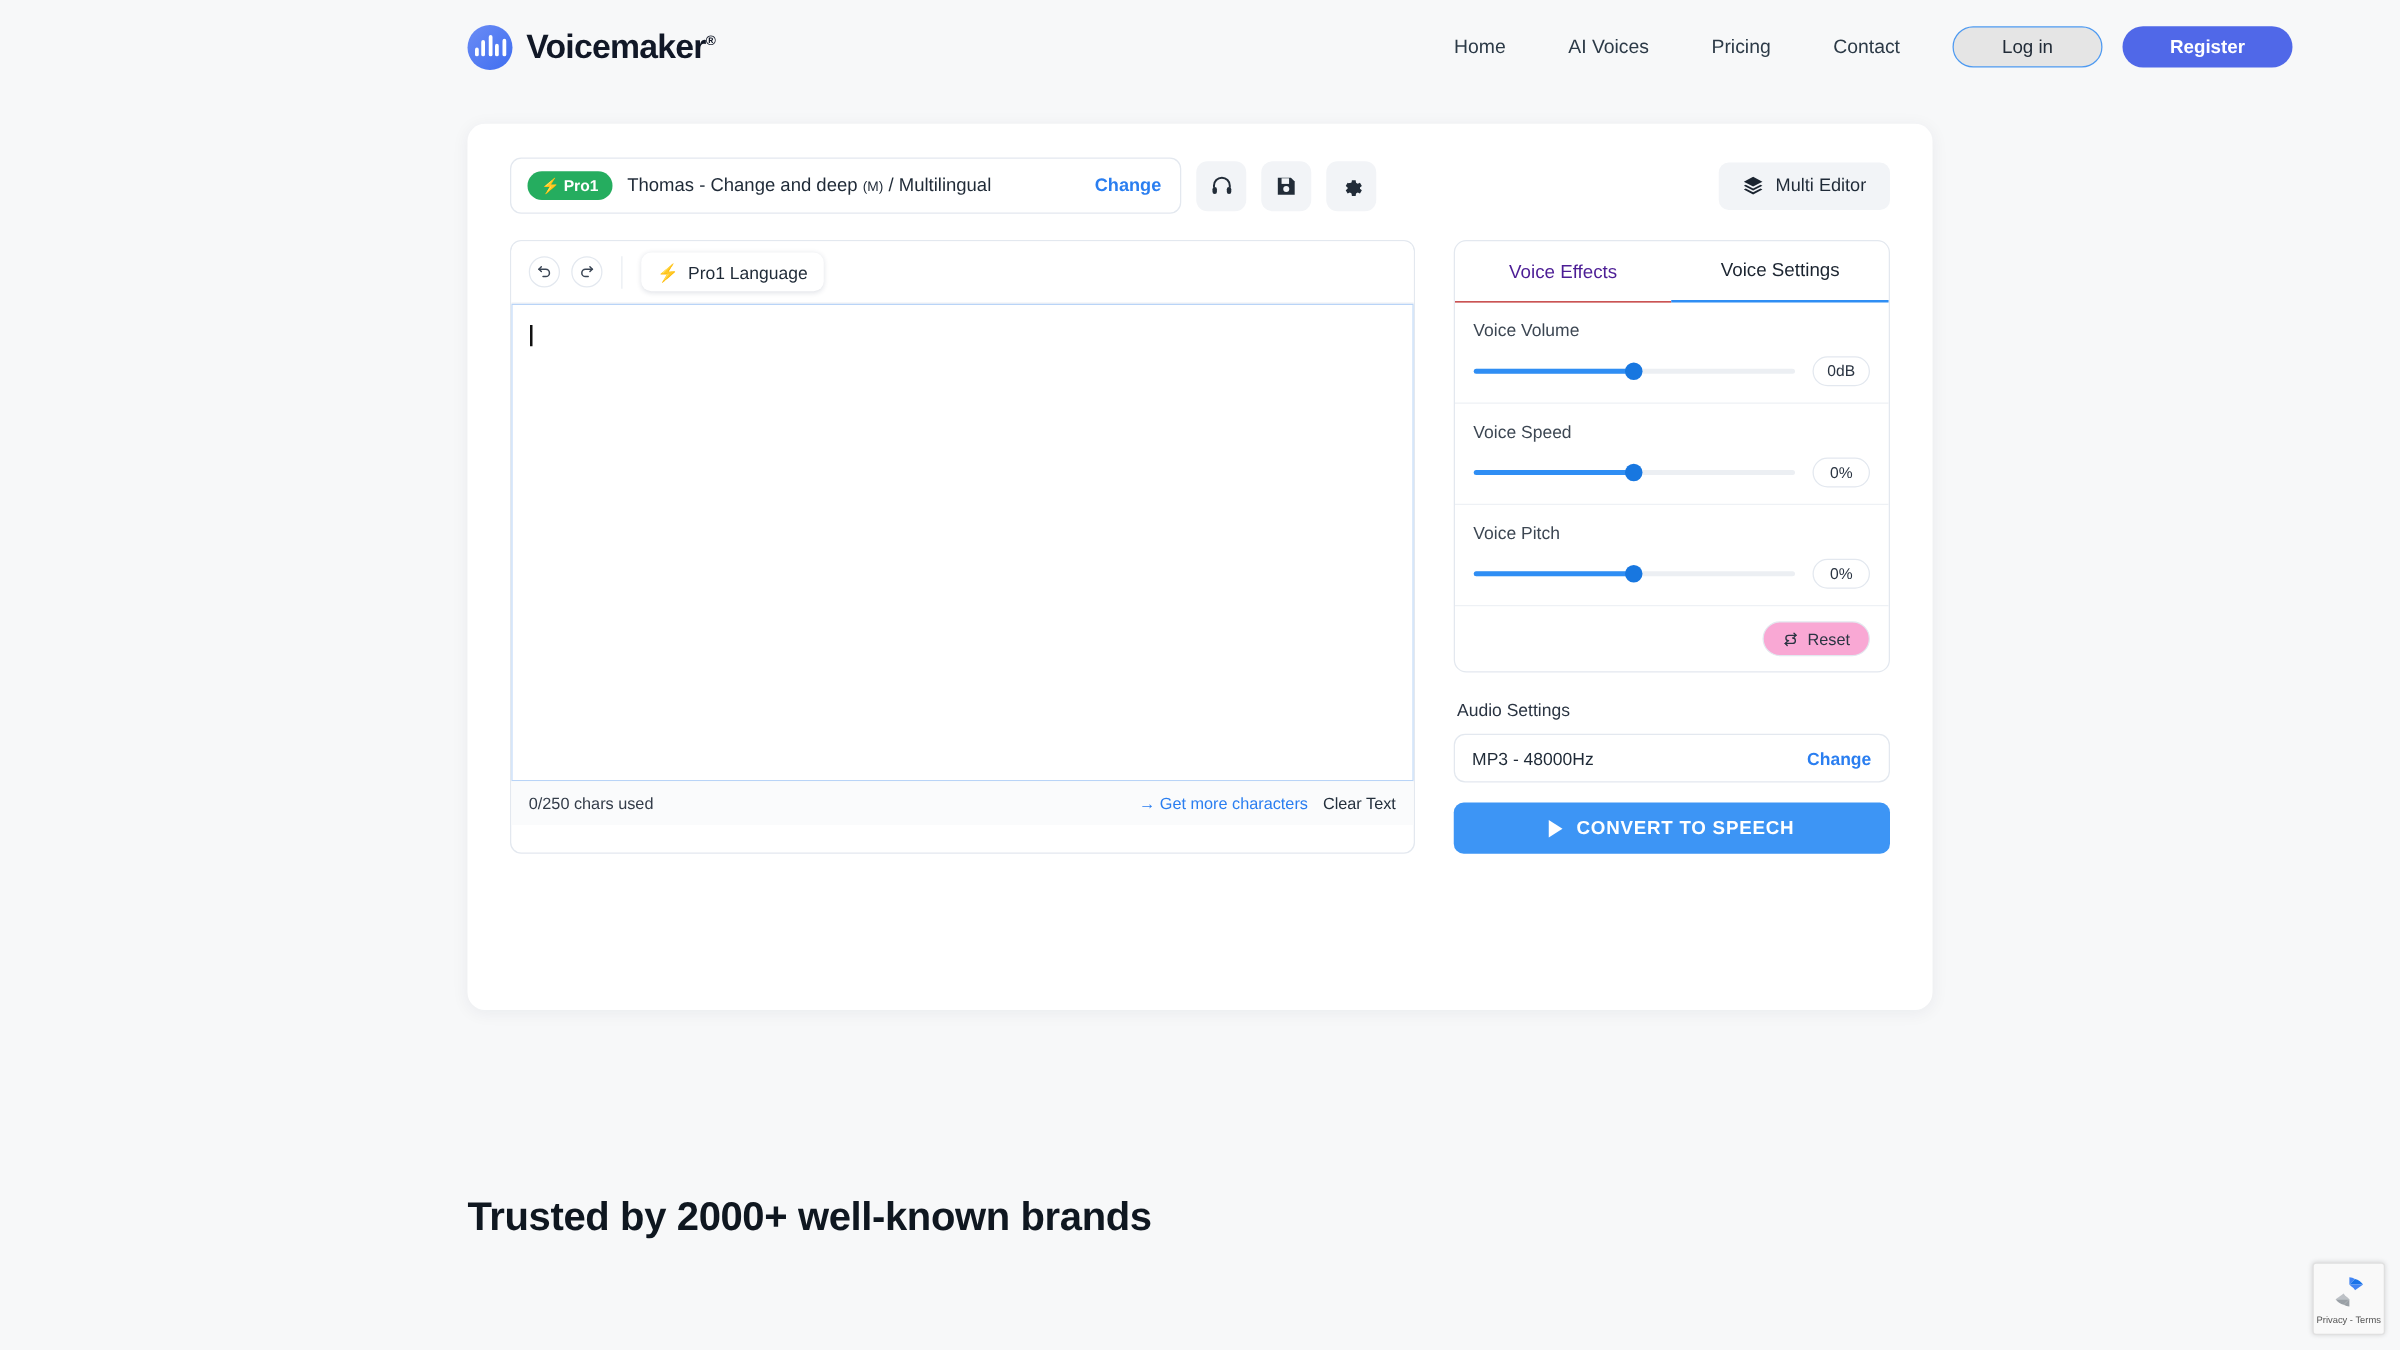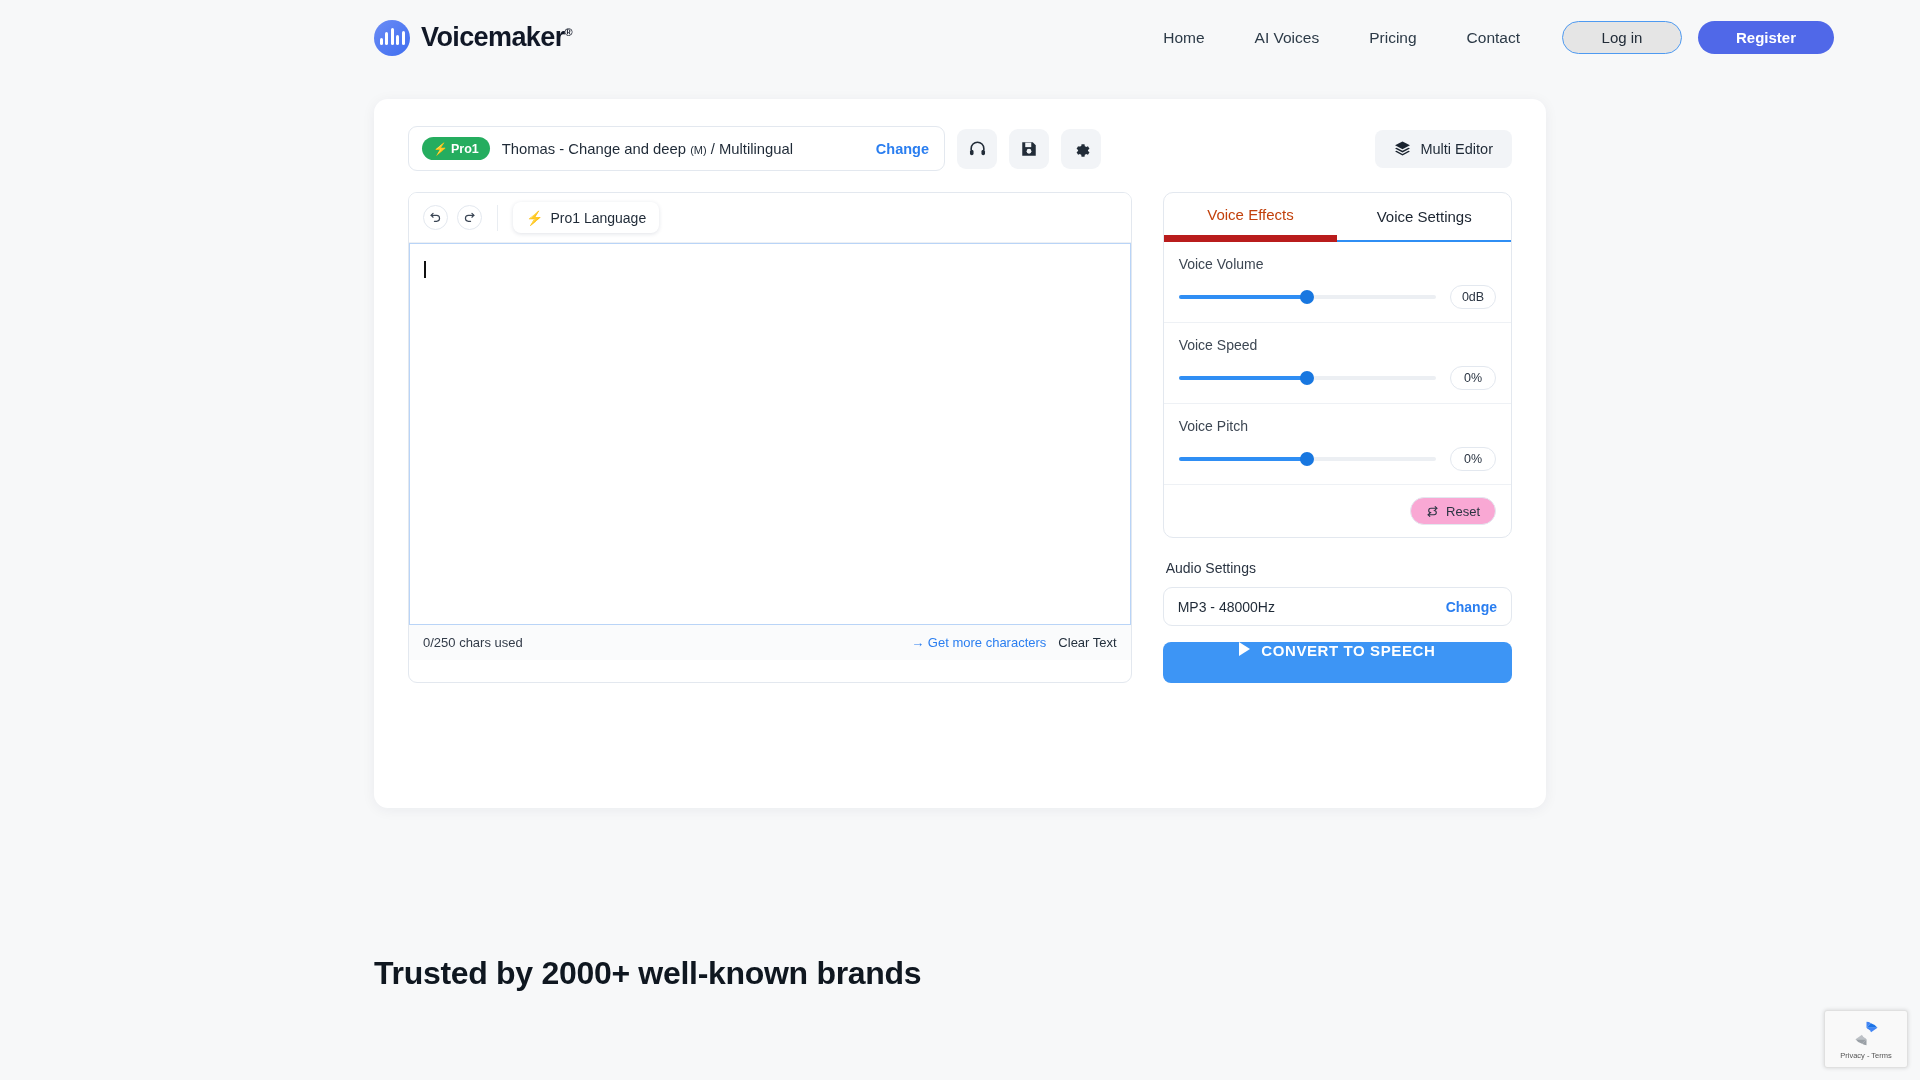--- a/index.html
+++ b/index.html
@@ -130,21 +130,21 @@
   .clear-text { color: #24303d; }
 
   
   .settings { width: 350px; }
   .settings-card {
     border: 1.2px solid #e3e8ef; border-radius: 10px; background: #fff; overflow: hidden;
   }
   .tabs { display: flex; height: 49px; }
   .tab {
     flex: 1; display: flex; align-items: center; justify-content: center;
-    font-size: 15px; color: #c2410c; border-bottom: 7px solid #b91c1c;
+    font-size: 15px; color: #4c1d95; border-bottom: 1px solid #b91c1c;
   }
   .tab.active { color: #1b2430; border-bottom: 2.5px solid #2f8ef4; }
   .adv-row {
     height: 36px; display: flex; align-items: center; padding: 0 15px;
     border-bottom: 1px solid #eef1f5; font-size: 13.5px; color: #242e3b;
   }
   .info-icon {
     margin-left: auto; width: 14px; height: 14px; border-radius: 50%;
     background: #1b2430; color: #fff; font-size: 10px; font-weight: bold;
     display: flex; align-items: center; justify-content: center;
@@ -178,37 +178,37 @@
   .audio-label { font-size: 14px; color: #2a3442; margin: 22px 0 11px 3px; }
   .audio-box {
     height: 39px; border: 1.2px solid #e3e8ef; border-radius: 9px; background: #fff;
     display: flex; align-items: center; padding: 0 14px;
     font-size: 14px; color: #1f2a37;
   }
   .audio-box .change-link { font-size: 14px; }
   .convert-btn {
     margin-top: 16px; height: 41px; border-radius: 8px; background: #3d95f5;
     color: #fff; font-size: 15px; font-weight: bold; letter-spacing: 0.6px;
-    display: flex; justify-content: center; gap: 11px;
+    display: flex; align-items: center; justify-content: center; gap: 11px;
   }
   .play-tri {
     width: 0; height: 0; border-left: 11px solid #fff;
     border-top: 7px solid transparent; border-bottom: 7px solid transparent;
   }
 
   
   .trusted {
     position: absolute; left: 374px; top: 955px;
     font-size: 32px; font-weight: bold; color: #0f1720; letter-spacing: -0.3px;
   }
 
   
   .recaptcha {
     position: absolute; right: 12px; bottom: 12px;
-    width: 84px; height: 58px; background: #f9f9f9;
+    width: 58px; height: 58px; background: #f9f9f9;
     border: 1px solid #e0e0e0; border-radius: 3px;
     box-shadow: 0 0 4px rgba(0,0,0,0.15);
     display: flex; flex-direction: column; align-items: center; justify-content: center;
   }
   .recaptcha-privacy { font-size: 7.5px; color: #555; margin-top: 2px; }
   svg { display: block; }
 </style>
 </head>
 <body>
 

